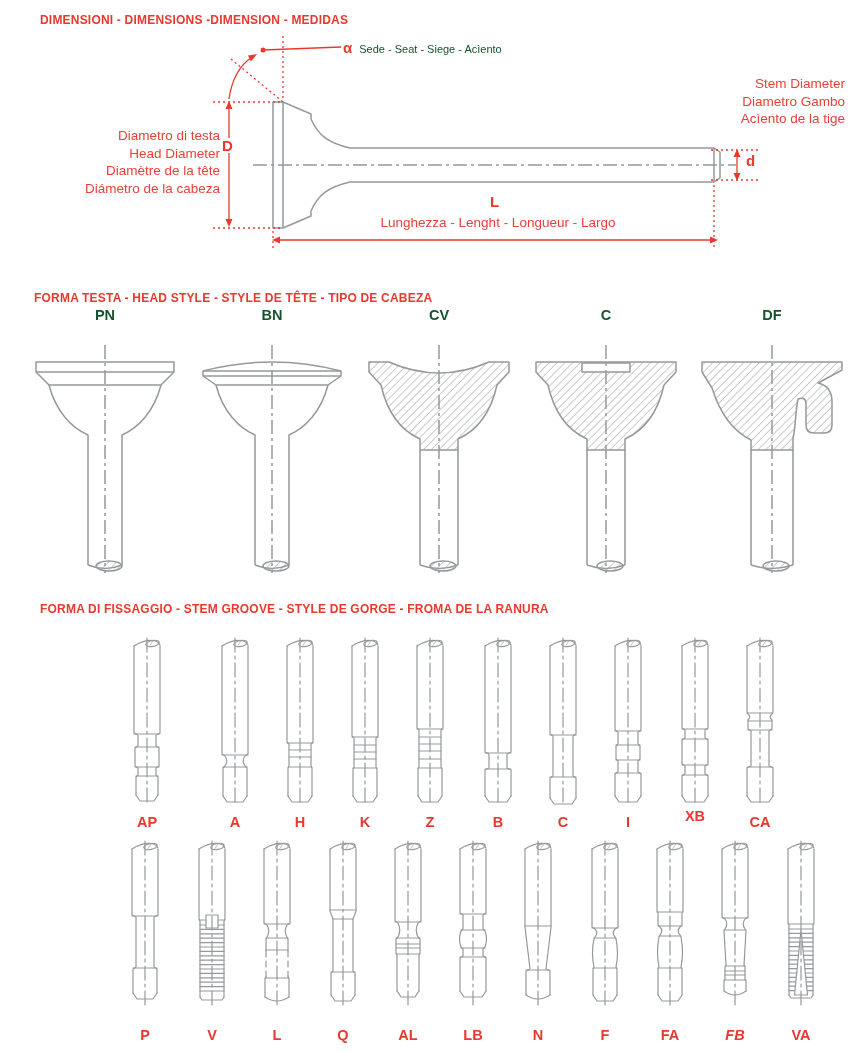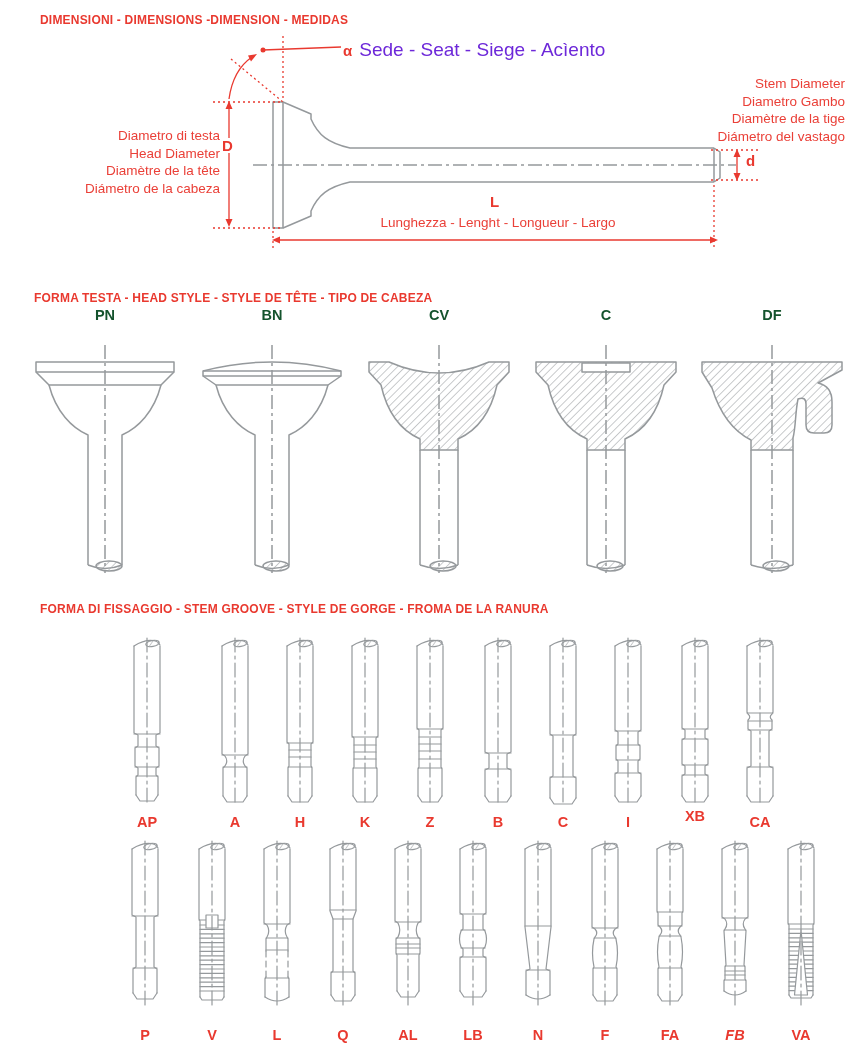--- a/index.html
+++ b/index.html
@@ -8,21 +8,21 @@
   .abs{position:absolute}
   .sec-title{position:absolute;font-weight:700;font-size:12px;color:#e9392f;
              letter-spacing:.2px;white-space:nowrap}
   .lbl{position:absolute;font-size:13.5px;color:#ea4038;line-height:17.5px;white-space:nowrap}
   .lbl.right{text-align:right}
   .lbl.center{text-align:center}
   .sym{position:absolute;font-weight:700;font-size:15px;color:#e9392f;background:#fff;
        padding:0 2px;line-height:1}
   .alpha-row{position:absolute;display:flex;align-items:baseline;gap:7px}
   .alpha-row .a{font-weight:700;font-size:15px;color:#e9392f}
-  .alpha-row .t{font-size:19px;color:#6d28d9;white-space:nowrap}
+  .alpha-row .t{font-size:11px;color:#14532d;white-space:nowrap}
   .code-label{position:absolute;font-weight:700;font-size:14.5px;color:#14532d;
               transform:translateX(-50%);white-space:nowrap}
   .fig-cell{position:absolute;width:56px}
   .fig-label{position:absolute;left:50%;transform:translateX(-50%);
              font-weight:700;font-size:14.5px;color:#e9392f}
   .cline{stroke-dasharray:14 4 3 4}
 </style>
 </head>
 <body>
 
@@ -88,22 +88,21 @@
     </div>
     <div class="sym" style="left:220px;top:138px">D</div>
 
     <div class="sym" style="left:488px;top:194px">L</div>
     <div class="lbl center" style="left:320px;top:214px;width:356px">Lunghezza - Lenght - Longueur - Largo</div>
 
     <div class="sym" style="left:744px;top:153px">d</div>
     <div class="lbl right" style="left:605px;top:75px;width:240px">
       <div>Stem Diameter</div>
       <div>Diametro Gambo</div>
-      <div>Diamètre de la tige</div>
-      <div>Diámetro del vastago</div>
+      <div>Acìento de la tige</div>
     </div>
   </section>
 
   <section>
     <h2 class="sec-title" style="left:32px;top:289px;margin:2px">FORMA TESTA - HEAD STYLE - STYLE DE TÊTE - TIPO DE CABEZA</h2>
 
     <div class="code-label" style="left:105px;top:307px">PN</div>
     <div class="code-label" style="left:272px;top:307px">BN</div>
     <div class="code-label" style="left:439px;top:307px">CV</div>
     <div class="code-label" style="left:606px;top:307px">C</div>

